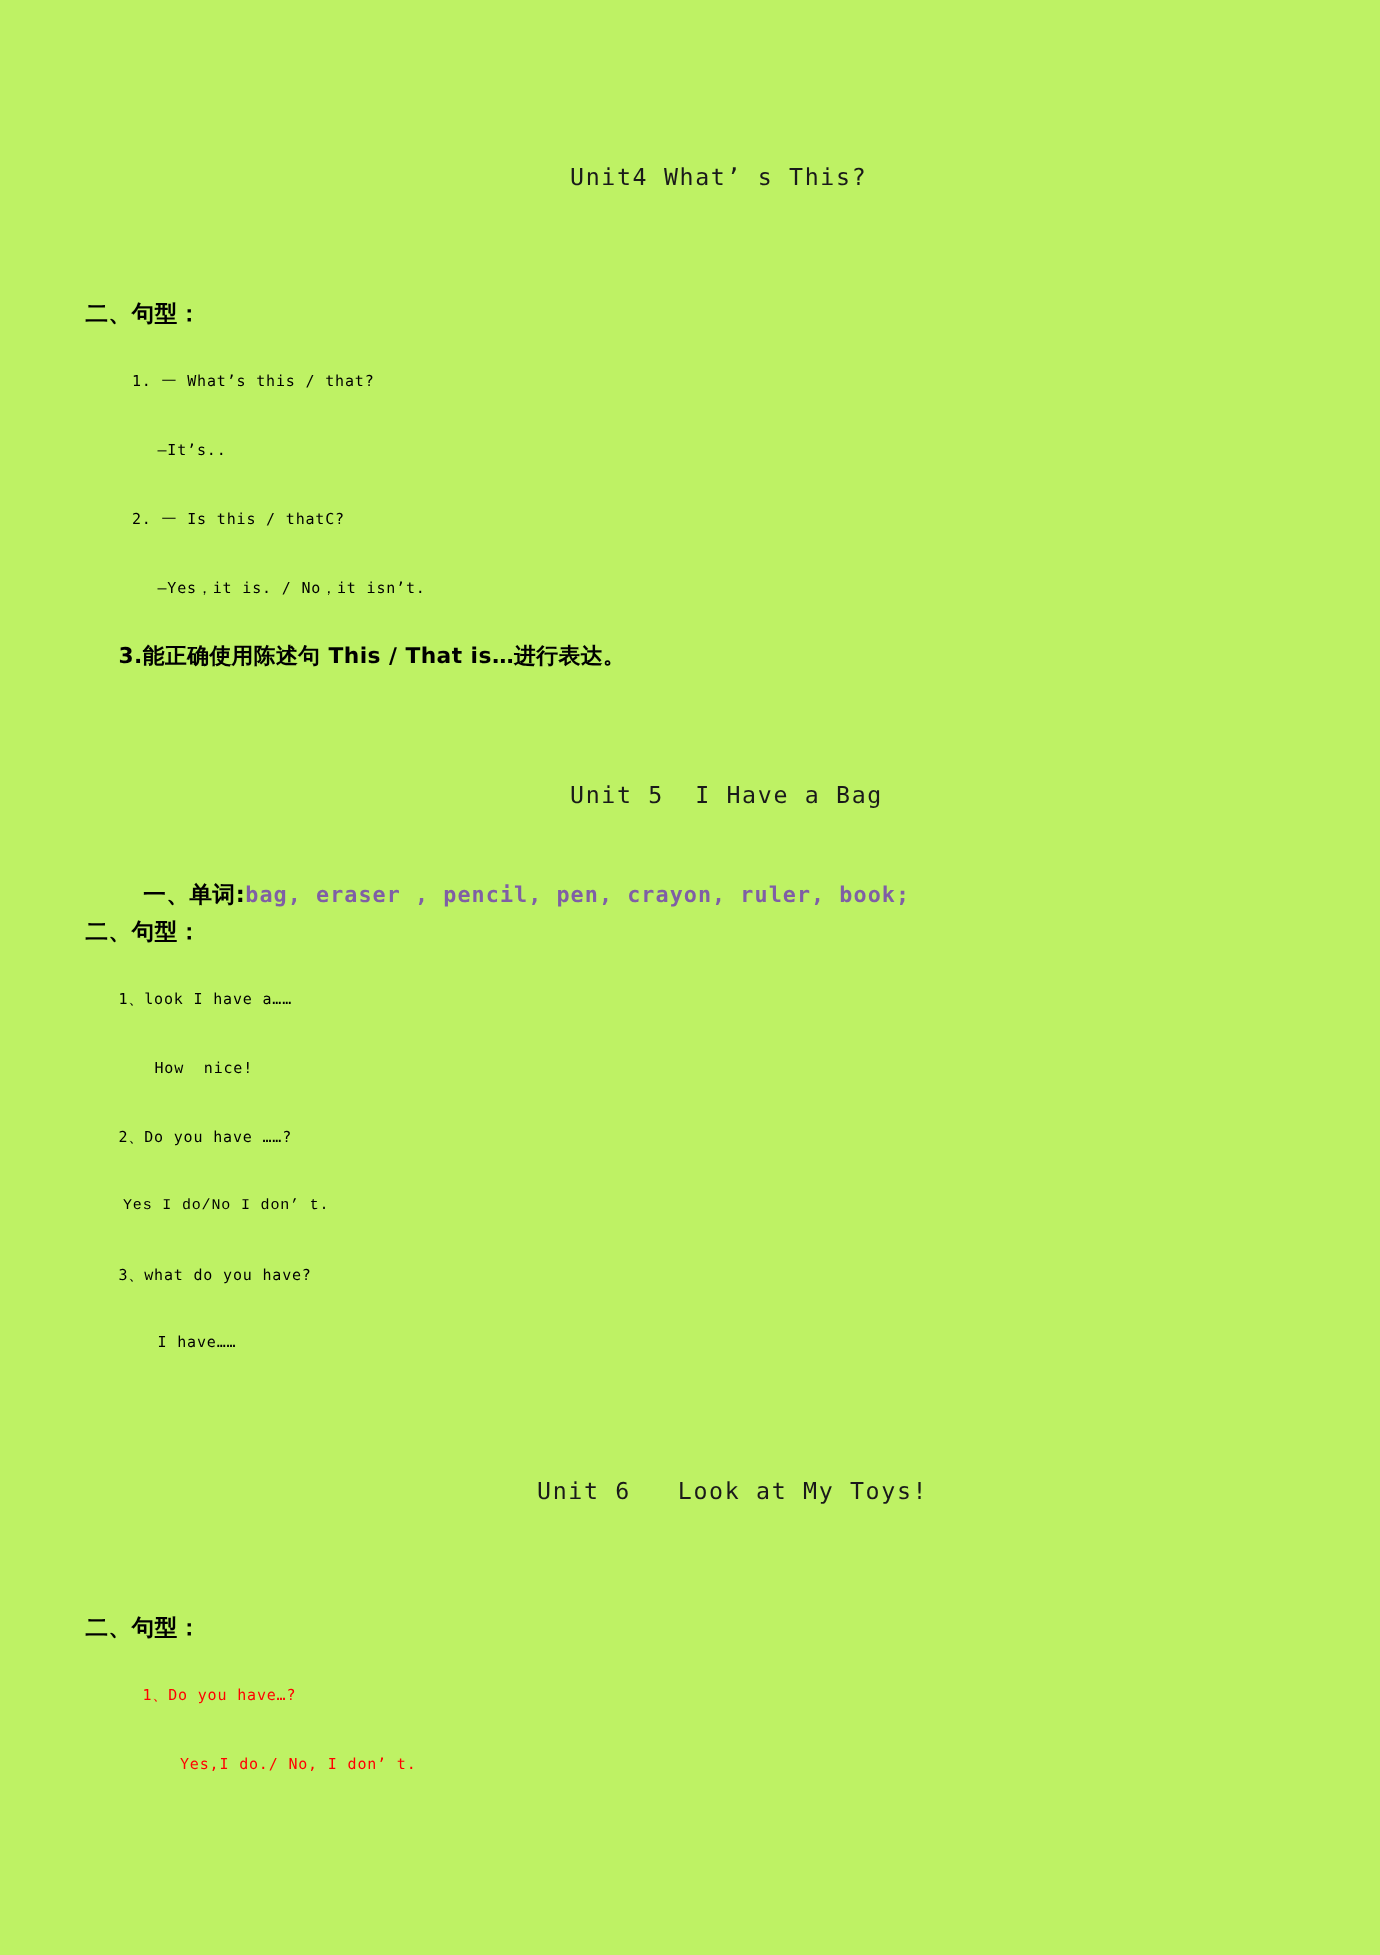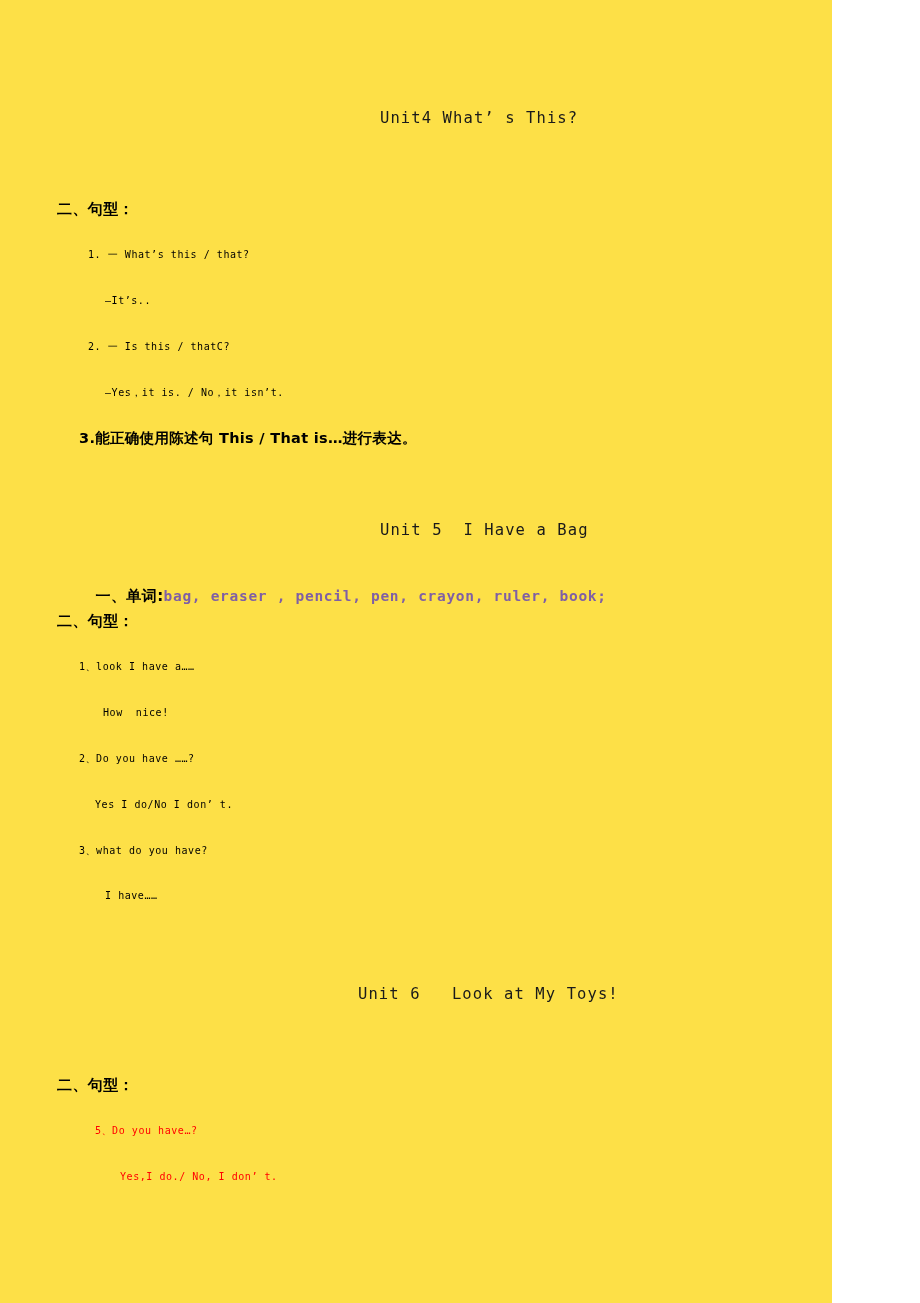--- a/index.html
+++ b/index.html
@@ -10,23 +10,23 @@
   body {
     width: 920px;
     height: 1303px;
     position: relative;
     font-family: "Liberation Serif", "DejaVu Serif", serif;
     color: #000000;
     overflow: hidden;
   }
   .page {
     position: relative;
-    width: 832px;
+    width: 920px;
     height: 1303px;
-    background: #fde047;
+    background: #bef264;
   }
 
   
   .line {
     position: absolute;
     white-space: pre;
     font-size: 15px;
     line-height: 20px;
     letter-spacing: 0.6px;
     font-family: "DejaVu Sans Mono", "Liberation Mono", monospace;
@@ -92,25 +92,25 @@
 
   <div class="line" style="left:57px; top:566px;">
     <span class="section-label cn">一、单词:</span><span class="vocab" style="color:#7F5FA5;">bag, eraser , pencil, pen, crayon, ruler, book;</span>
   </div>
 
   <div class="line section-label cn" style="left:57px; top:611px;">二、句型：</div>
 
   <div class="line sentence" style="left:79px; top:657px;">1、look I have a……</div>
   <div class="line sentence" style="left:103px; top:703px;">How  nice!</div>
   <div class="line sentence" style="left:79px; top:749px;">2、Do you have ……?</div>
-  <div class="line sentence" style="left:95px; top:795px;">Yes I do/No I don’ t.</div>
+  <div class="line sentence" style="left:82px; top:795px;font-family:Liberation Mono, monospace;">Yes I do/No I don’ t.</div>
   <div class="line sentence" style="left:79px; top:841px;">3、what do you have?</div>
   <div class="line sentence" style="left:105px; top:886px;">I have……</div>
 
   <div class="line unit-title" style="left:358px; top:984px;">Unit 6   Look at My Toys!</div>
 
 
   <div class="line section-label cn" style="left:57px; top:1075px;">二、句型：</div>
 
-  <div class="line sentence" style="left:95px; top:1121px; color:#FF0000;">5、Do you have…?</div>
+  <div class="line sentence" style="left:95px; top:1121px; color:#FF0000;">1、Do you have…?</div>
   <div class="line sentence" style="left:120px; top:1167px; color:#FF0000;">Yes,I do./ No, I don’ t.</div>
 
 </div>
 
 </body></html>

